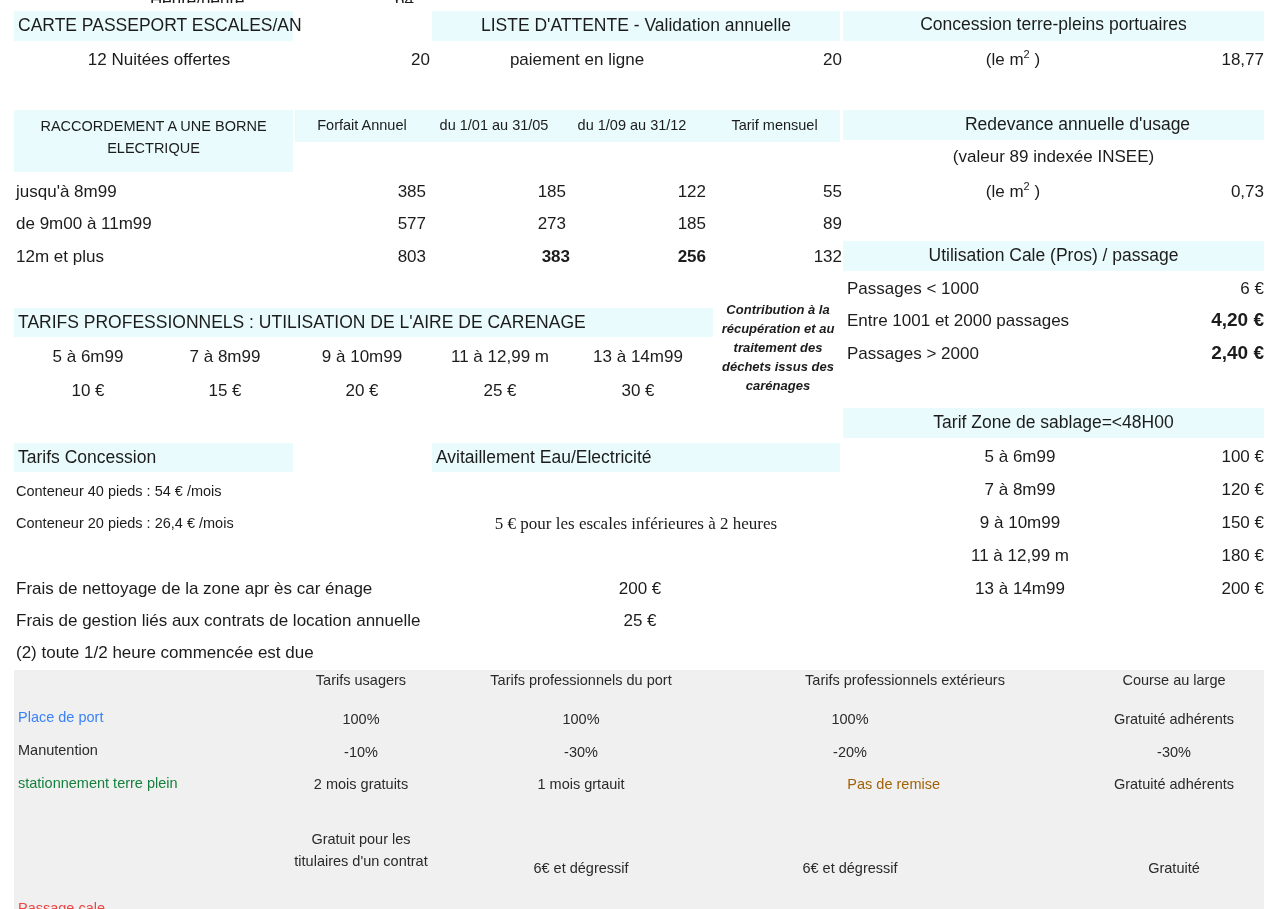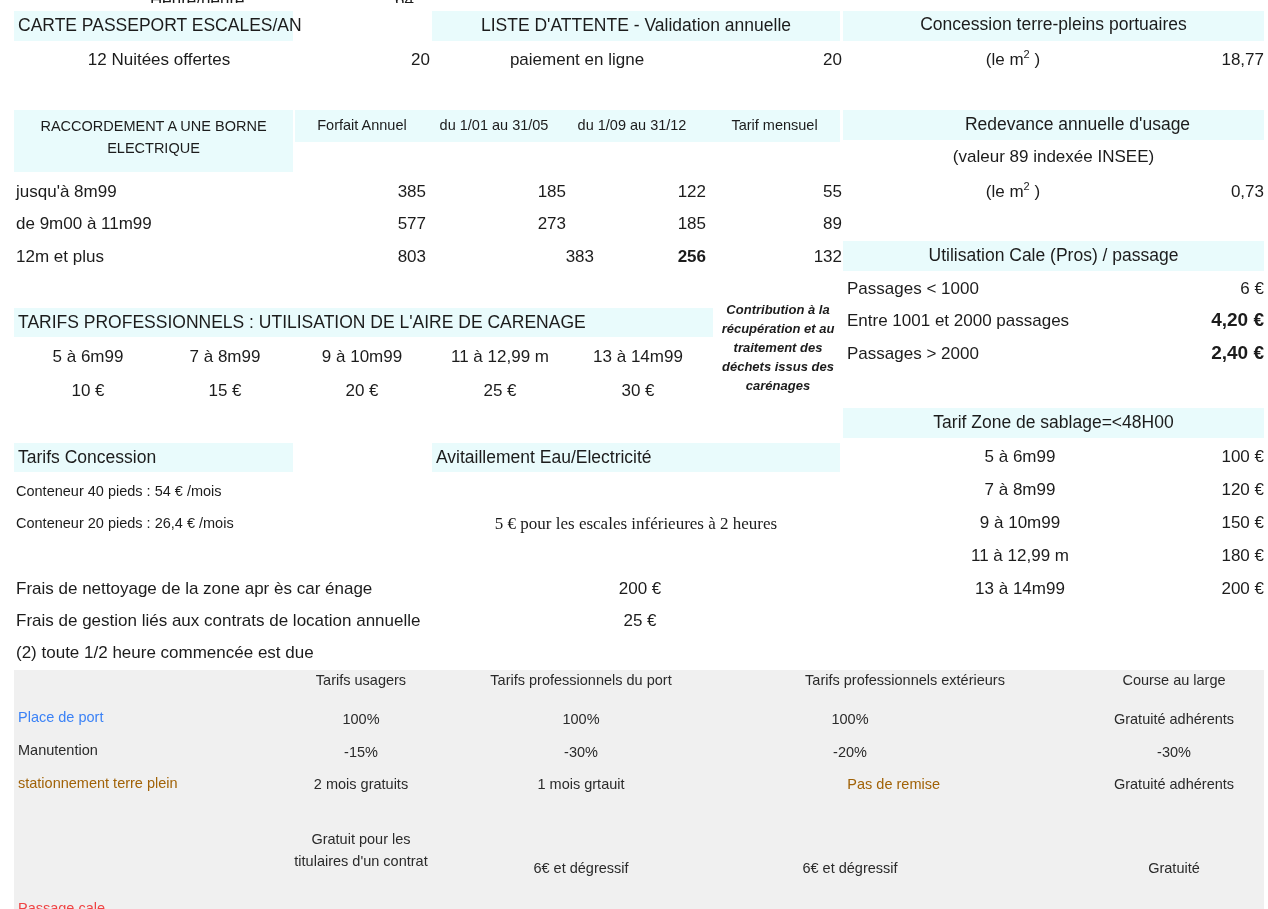--- a/index.html
+++ b/index.html
@@ -96,21 +96,21 @@
   <div class="txt rgt" style="left:738px; top:182px; width:104px;">55</div>
 
   <div class="txt lft" style="left:16px; top:214px;">de 9m00 à 11m99</div>
   <div class="txt rgt" style="left:320px; top:214px; width:106px;">577</div>
   <div class="txt rgt" style="left:460px; top:214px; width:106px;">273</div>
   <div class="txt rgt" style="left:600px; top:214px; width:106px;">185</div>
   <div class="txt rgt" style="left:738px; top:214px; width:104px;">89</div>
 
   <div class="txt lft" style="left:16px; top:247px;">12m et plus</div>
   <div class="txt rgt" style="left:320px; top:247px; width:106px;">803</div>
-  <div class="txt rgt" style="left:488px; top:247px; width:106px;">383</div>
+  <div class="txt rgt" style="left:464px; top:247px; width:106px;font-weight:bold;">383</div>
   <div class="txt rgt" style="left:600px; top:247px; width:106px;font-weight:bold;">256</div>
   <div class="txt rgt" style="left:738px; top:247px; width:104px;">132</div>
 
   <div class="band" style="left:843px; top:110px; width:421px; height:30px;"></div>
   <div class="txt head ctr" style="left:843px; top:114px; width:421px;padding-left:24px;">Redevance annuelle d'usage</div>
   <div class="txt ctr" style="left:843px; top:147px; width:421px;">(valeur 89 indexée INSEE)</div>
   <div class="txt ctr" style="left:843px; top:180px; width:340px;"><span>(le m</span><sup>2</sup><span> )</span></div>
   <div class="txt rgt" style="left:1160px; top:182px; width:104px;">0,73</div>
 
   <div class="band" style="left:843px; top:241px; width:421px; height:30px;"></div>
@@ -188,26 +188,26 @@
   <div class="txt small ctr" style="left:760px; top:672px; width:290px; color:#2a2a2a;">Tarifs professionnels extérieurs</div>
   <div class="txt small ctr" style="left:1084px; top:672px; width:180px; color:#2a2a2a;">Course au large</div>
 
   <div class="txt small" style="left:18px; top:709px; color:#3b82f6;">Place de port</div>
   <div class="txt small ctr" style="left:282px; top:711px; width:158px; color:#2a2a2a;">100%</div>
   <div class="txt small ctr" style="left:452px; top:711px; width:258px; color:#2a2a2a;">100%</div>
   <div class="txt small ctr" style="left:760px; top:711px; width:180px; color:#2a2a2a;">100%</div>
   <div class="txt small ctr" style="left:1084px; top:711px; width:180px; color:#2a2a2a;">Gratuité adhérents</div>
 
   <div class="txt small" style="left:18px; top:742px; color:#2a2a2a;">Manutention</div>
-  <div class="txt small ctr" style="left:282px; top:744px; width:158px; color:#2a2a2a;">-15%</div>
+  <div class="txt small ctr" style="left:282px; top:744px; width:158px; color:#2a2a2a;">-10%</div>
   <div class="txt small ctr" style="left:452px; top:744px; width:258px; color:#2a2a2a;">-30%</div>
   <div class="txt small ctr" style="left:760px; top:744px; width:180px; color:#2a2a2a;">-20%</div>
   <div class="txt small ctr" style="left:1084px; top:744px; width:180px; color:#2a2a2a;">-30%</div>
 
-  <div class="txt small" style="left:18px; top:775px; color:#a16207;">stationnement terre plein</div>
+  <div class="txt small" style="left:18px; top:775px; color:#15803d;">stationnement terre plein</div>
   <div class="txt small ctr" style="left:282px; top:776px; width:158px; color:#2a2a2a;">2 mois gratuits</div>
   <div class="txt small ctr" style="left:452px; top:776px; width:258px; color:#2a2a2a;">1 mois grtauit</div>
   <div class="txt small ctr" style="left:760px; top:776px; width:180px; color:#a16207;text-align:right;">Pas de remise</div>
   <div class="txt small ctr" style="left:1084px; top:776px; width:180px; color:#2a2a2a;">Gratuité adhérents</div>
 
   <div class="txt small" style="left:18px; top:900px; color:#ef4444;">Passage cale</div>
   <div class="abs small ctr" style="left:290px; top:828px; width:142px; font-size:14.5px; line-height:1.55; color:#2a2a2a; white-space:normal; text-align:center;">Gratuit pour les titulaires d'un contrat</div>
   <div class="txt small ctr" style="left:452px; top:860px; width:258px; color:#2a2a2a;">6€ et dégressif</div>
   <div class="txt small ctr" style="left:760px; top:860px; width:180px; color:#2a2a2a;">6€ et dégressif</div>
   <div class="txt small ctr" style="left:1084px; top:860px; width:180px; color:#2a2a2a;">Gratuité</div>

